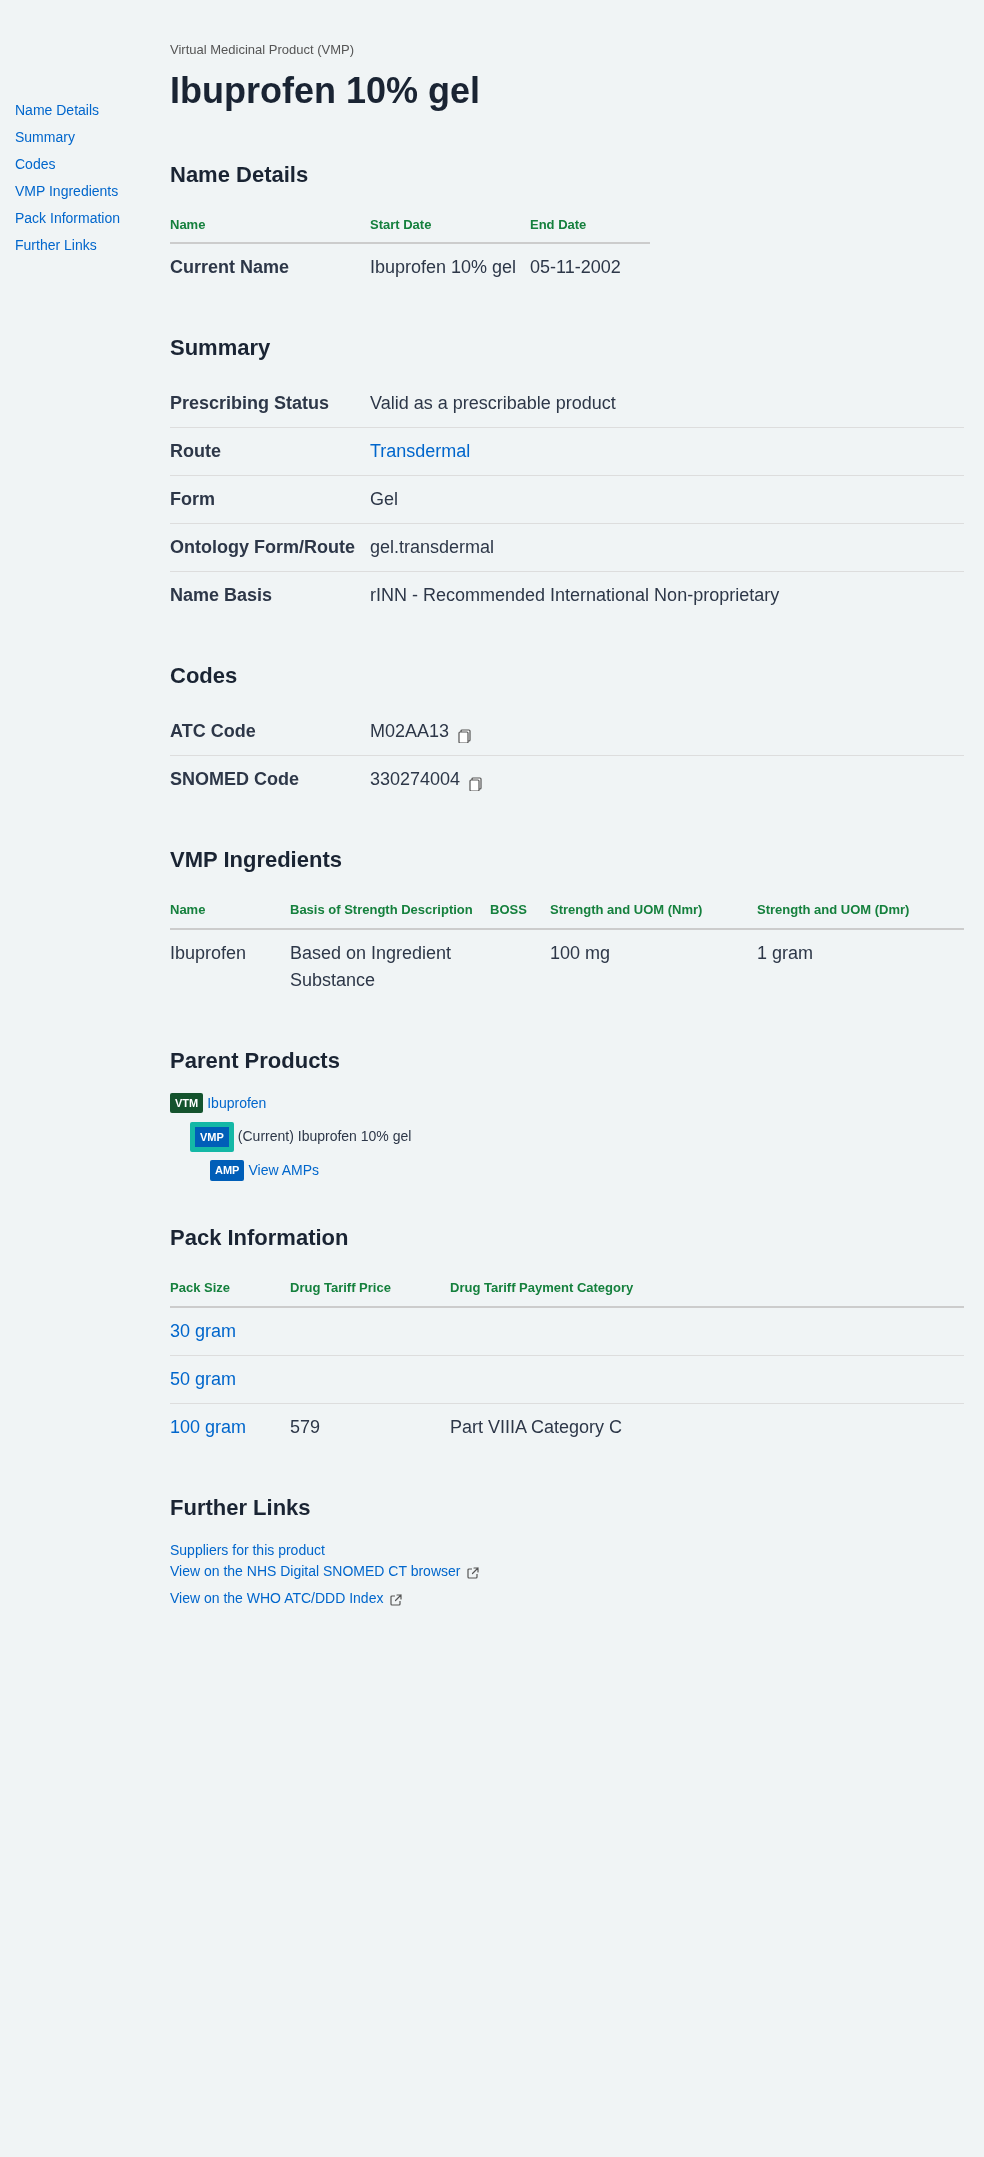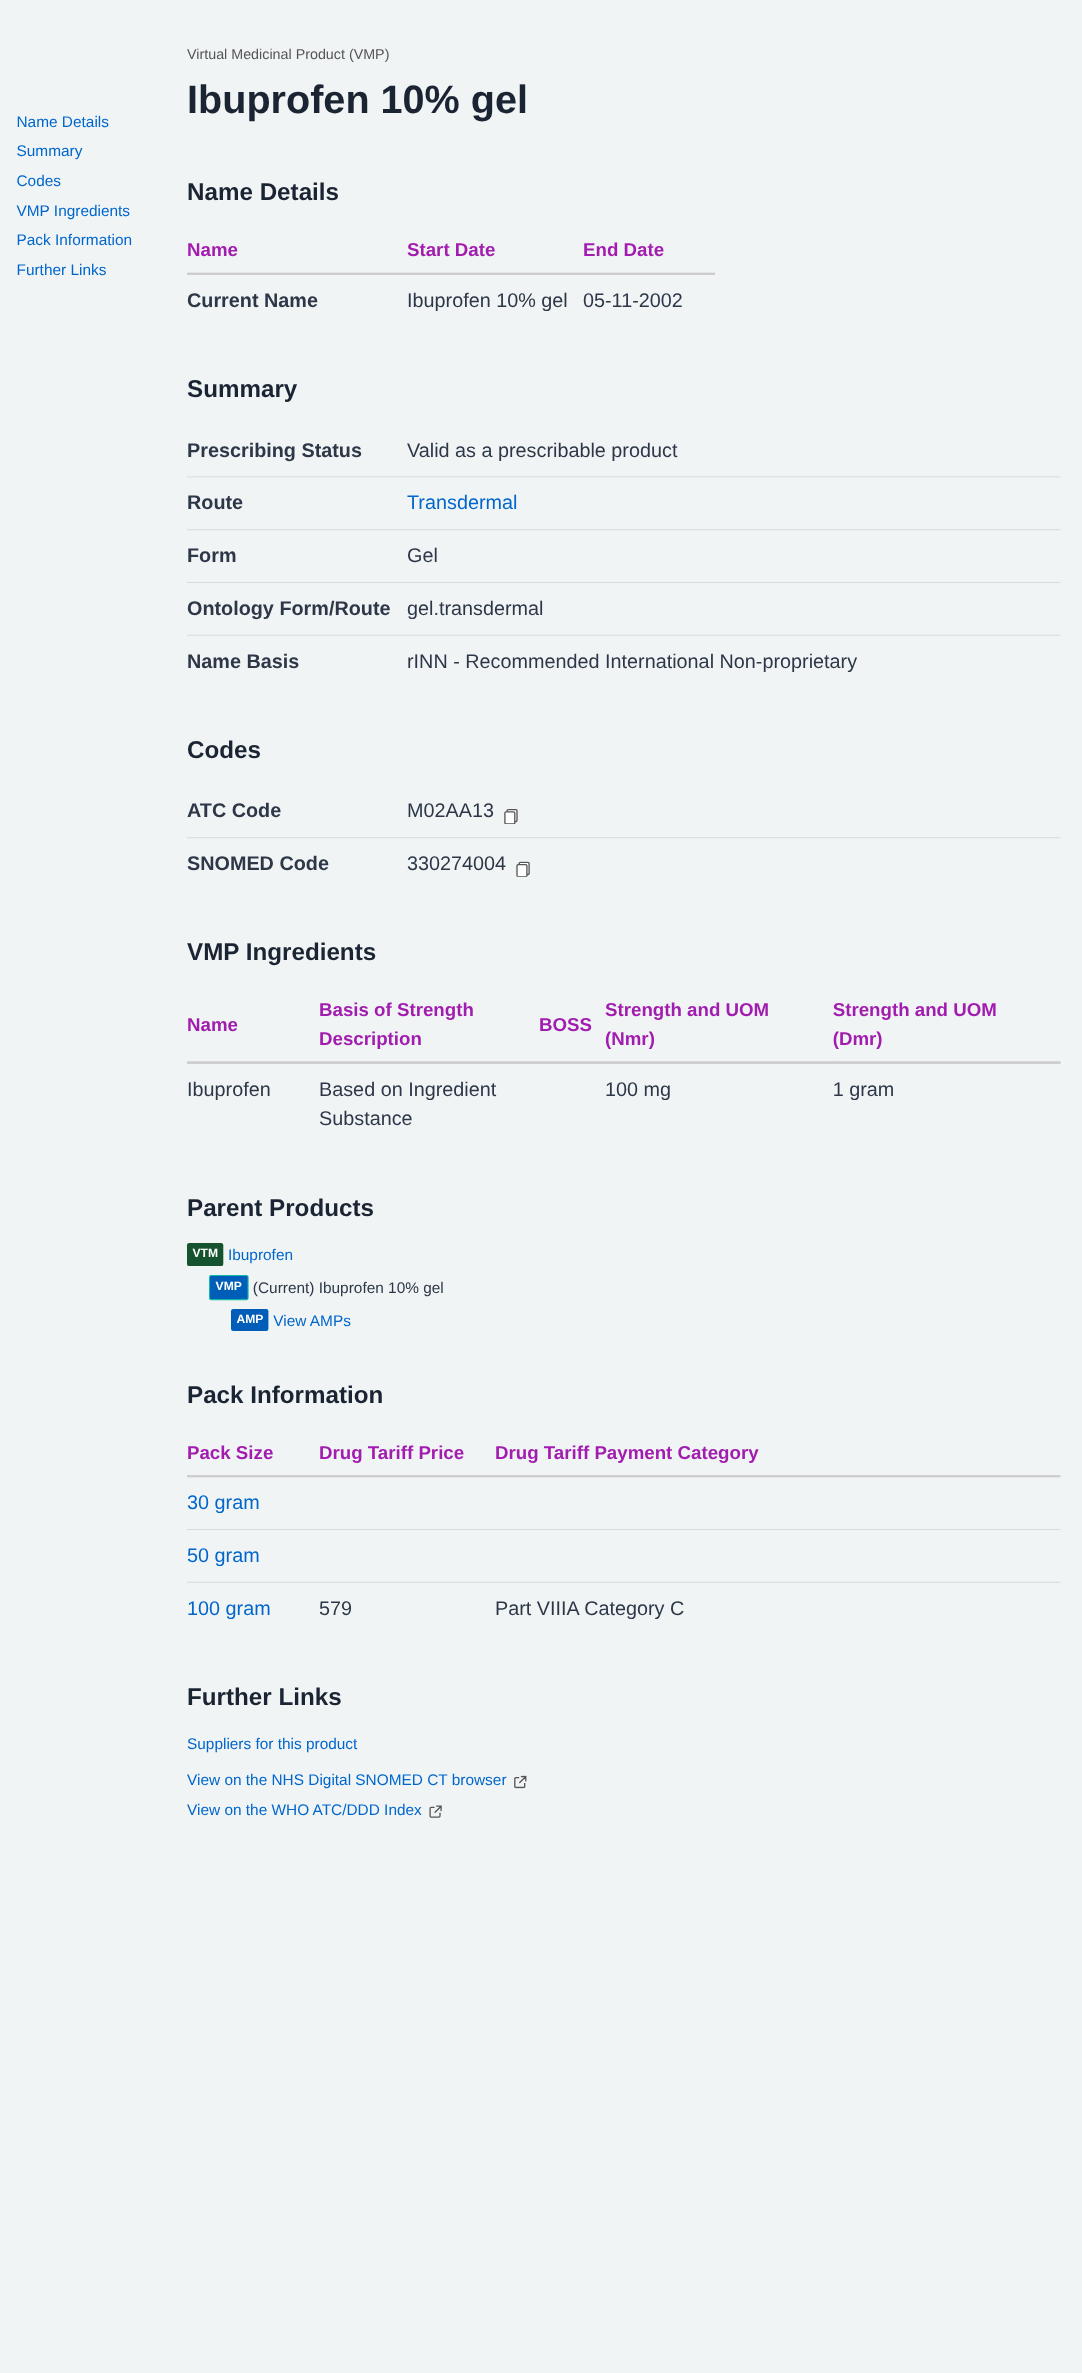--- a/index.html
+++ b/index.html
@@ -53,22 +53,22 @@
       margin-bottom: 16px;
       padding-bottom: 0;
     }
     table {
       width: 100%;
       border-collapse: collapse;
     }
     table th {
       text-align: left;
       font-weight: bold;
-      font-size: 17px;
-      color: #a21caf;
+      font-size: 13px;
+      color: #15803d;
       padding: 8px 10px 8px 0;
       border-bottom: 2px solid #ccc;
     }
     table td {
       padding: 10px 10px 10px 0;
       border-bottom: 1px solid #ddd;
       font-size: 18px;
       color: #2d3748;
       vertical-align: top;
     }
@@ -98,21 +98,21 @@
       display: inline-block;
       padding: 2px 5px;
       font-size: 11px;
       font-weight: bold;
       color: white;
       border-radius: 2px;
       margin-right: 4px;
       vertical-align: middle;
     }
     .badge-vtm { background: #14532d; }
-    .badge-vmp { background: #005eb8; border: 1px solid #14b8a6; }
+    .badge-vmp { background: #005eb8; border: 5px solid #14b8a6; }
     .badge-amp { background: #005eb8; }
     .parent-line {
       display: flex;
       align-items: center;
       margin-bottom: 8px;
     }
     .parent-indent {
       margin-left: 20px;
     }
     .parent-indent2 {
@@ -306,21 +306,21 @@
             <td>579</td>
             <td>Part VIIIA Category C</td>
           </tr>
         </tbody>
       </table>
     </div>
 
     <div class="section" id="further-links">
       <h2 class="section-title">Further Links</h2>
       <div>
-        <div style="margin-bottom: 12px;">
+        <div style="margin-bottom: 0;">
           <a href="#" class="link-text">Suppliers for this product</a>
         </div>
         <div style="margin-bottom: 6px;">
           <a href="#" class="link-text">View on the NHS Digital SNOMED CT browser</a>
           <span style="margin-left:3px; color:#555; font-size:11px;">
             <svg width="12" height="12" viewBox="0 0 12 12" fill="none" xmlns="http://www.w3.org/2000/svg" style="vertical-align:middle;">
               <path d="M5 2H2C1.45 2 1 2.45 1 3v7c0 .55.45 1 1 1h7c.55 0 1-.45 1-1V7" stroke="#555" stroke-width="1.2"></path>
               <path d="M7 1h4v4M11 1L5.5 6.5" stroke="#555" stroke-width="1.2" stroke-linecap="round"></path>
             </svg>
           </span>

